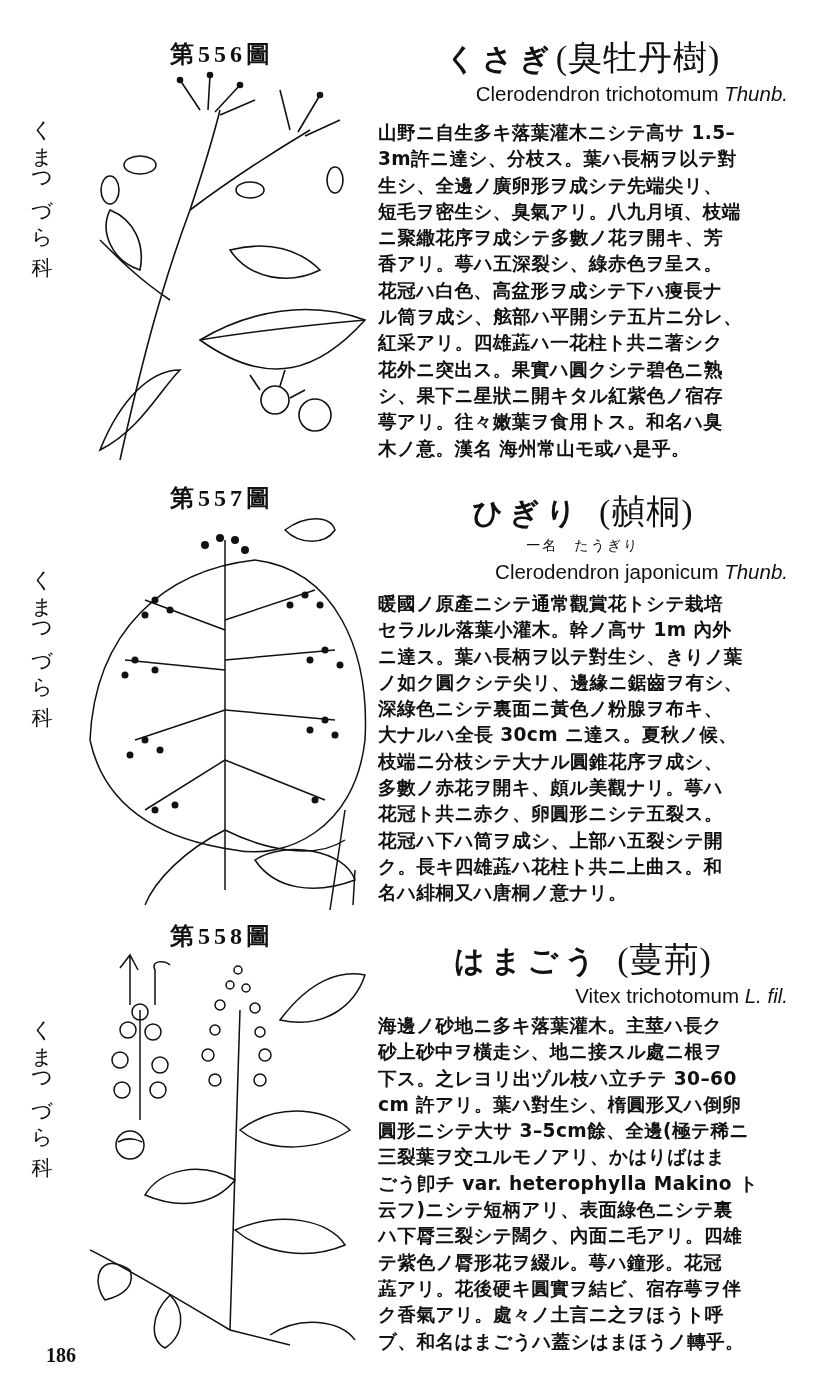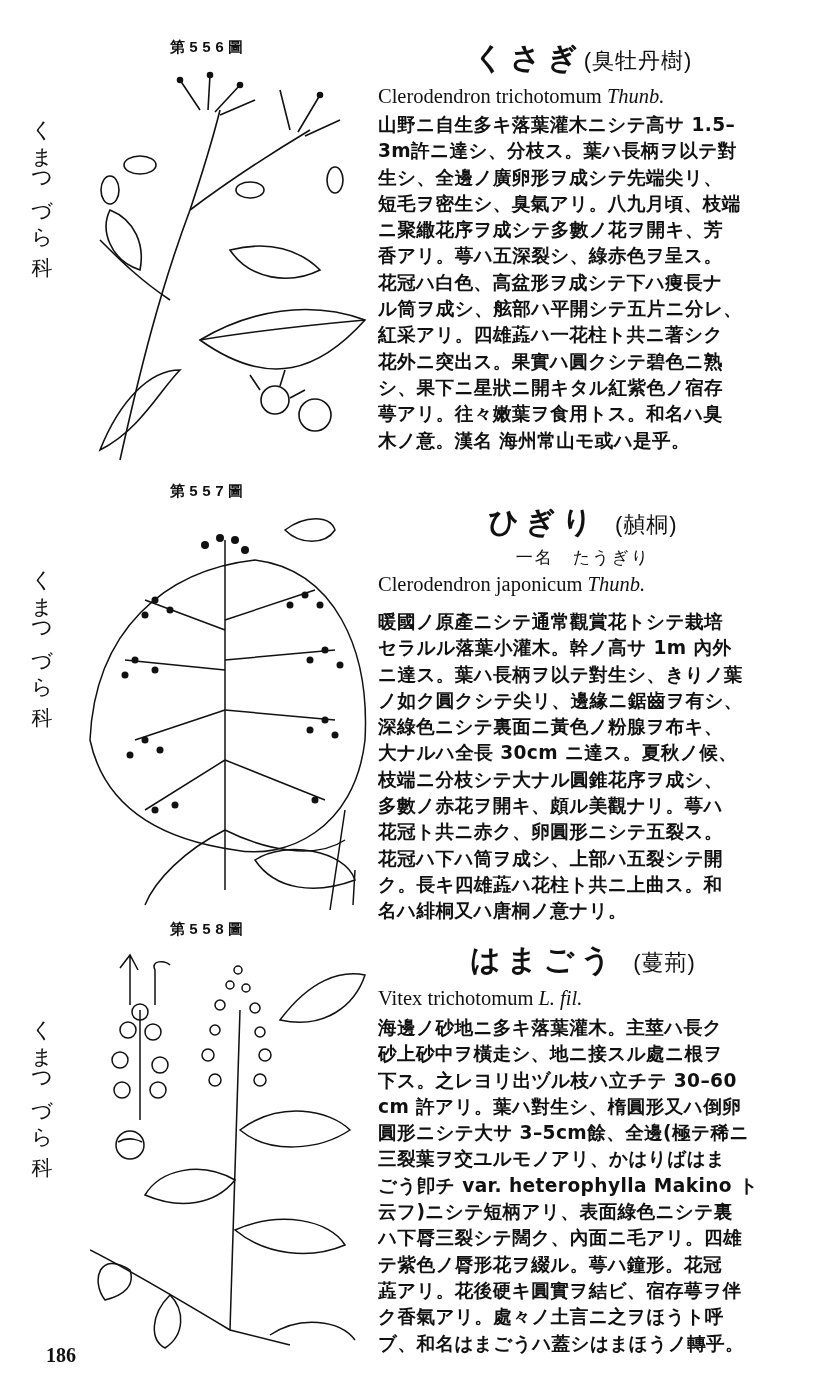--- a/index.html
+++ b/index.html
@@ -2,39 +2,39 @@
 <html><head>
   <meta charset="utf-8">
   <style>
     html, body { margin: 0; padding: 0; background: #ffffff; }
     body {
       width: 840px; height: 1400px; position: relative; overflow: hidden;
       color: #111; font-family: "DejaVu Serif", serif;
     }
     .entry { position: absolute; left: 0; width: 840px; }
     .fig-caption {
-      position: absolute; font-size: 15px; letter-spacing: 4px;
-      font-family: Liberation Mono, monospace; font-weight: bold;
+      position: absolute; font-size: 24px; letter-spacing: 4px;
+      font-family: Liberation Serif, serif; font-weight: bold;
     }
     .family-label {
       position: absolute; writing-mode: vertical-rl; font-size: 21px;
       letter-spacing: 3px; font-family: "DejaVu Sans", sans-serif;
     }
     .illustration { position: absolute; }
     .illustration svg { width: 100%; height: 100%; }
     .text-col { position: absolute; left: 378px; width: 410px; }
     .title {
       text-align: center; font-size: 30px; font-weight: bold; line-height: 40px;
       font-family: "DejaVu Sans", sans-serif; letter-spacing: 6px;
     }
-    .title .kanji { font-weight: normal; font-size: 22px; letter-spacing: 1px; font-family: Liberation Sans, sans-serif; }
-    .alias { text-align: center; font-size: 17px; line-height: 24px; letter-spacing: 2px; font-family: "DejaVu Serif", serif; }
+    .title .kanji { font-weight: normal; font-size: 34px; letter-spacing: 1px; font-family: Liberation Serif, serif; }
+    .alias { text-align: center; font-size: 14px; line-height: 24px; letter-spacing: 2px; font-family: "DejaVu Serif", serif; }
     .sci {
-      text-align: left; font-size: 20.5px; line-height: 30px;
-      font-family: Liberation Serif, serif; white-space: nowrap;
+      text-align: right; font-size: 20.5px; line-height: 30px;
+      font-family: Liberation Sans, sans-serif; white-space: nowrap;
     }
     .sci .auth { font-style: italic; }
     .body-text {
       font-size: 18.6px; line-height: 26.3px; font-weight: bold;
       font-family: "DejaVu Sans", sans-serif; letter-spacing: 0.4px;
       text-align: justify; white-space: nowrap;
     }
     .body-text div { overflow: hidden; }
     .page-number {
       position: absolute; left: 46px; top: 1344px; font-size: 20px;
@@ -73,21 +73,21 @@
     </svg>
   </div>
   <div class="text-col" style="top:38px;">
     <div class="title">
       <span>くさぎ</span><span class="kanji">(臭牡丹樹)</span>
     </div>
     <div class="sci">
       <span>Clerodendron trichotomum</span>
       <span class="auth">Thunb.</span>
     </div>
-    <div class="body-text" style="margin-top:1px;">
+    <div class="body-text" style="margin-top:11px;">
       <div>山野ニ自生多キ落葉灌木ニシテ高サ 1.5–</div>
       <div>3m許ニ達シ、分枝ス。葉ハ長柄ヲ以テ對</div>
       <div>生シ、全邊ノ廣卵形ヲ成シテ先端尖リ、</div>
       <div>短毛ヲ密生シ、臭氣アリ。八九月頃、枝端</div>
       <div>ニ聚繖花序ヲ成シテ多數ノ花ヲ開キ、芳</div>
       <div>香アリ。萼ハ五深裂シ、綠赤色ヲ呈ス。</div>
       <div>花冠ハ白色、高盆形ヲ成シテ下ハ痩長ナ</div>
       <div>ル筒ヲ成シ、舷部ハ平開シテ五片ニ分レ、</div>
       <div>紅采アリ。四雄蕋ハ一花柱ト共ニ著シク</div>
       <div>花外ニ突出ス。果實ハ圓クシテ碧色ニ熟</div>
@@ -133,31 +133,31 @@
         <circle cx="240" cy="210" r="3.5"></circle>
           <circle cx="225" cy="220" r="3.5"></circle>
           <circle cx="250" cy="225" r="3.5"></circle>
         <circle cx="70" cy="300" r="3.5"></circle>
           <circle cx="90" cy="295" r="3.5"></circle>
           <circle cx="230" cy="290" r="3.5"></circle>
       </g>
       <path d="M200 20 C220 5 245 5 250 20 C240 35 215 35 200 20 Z"></path>
     </svg>
   </div>
-  <div class="text-col" style="top:32px;">
+  <div class="text-col" style="top:22px;">
     <div class="title">
       <span>ひぎり</span>
       <span class="kanji">(赬桐)</span>
     </div>
     <div class="alias">一名　たうぎり</div>
     <div class="sci">
       <span>Clerodendron japonicum</span>
       <span class="auth">Thunb.</span>
     </div>
-    <div class="body-text" style="margin-top:10px;">
+    <div class="body-text" style="margin-top:4px;">
       <div>暖國ノ原產ニシテ通常觀賞花トシテ栽培</div>
       <div>セラルル落葉小灌木。幹ノ高サ 1m 內外</div>
       <div>ニ達ス。葉ハ長柄ヲ以テ對生シ、きりノ葉</div>
       <div>ノ如ク圓クシテ尖リ、邊緣ニ鋸齒ヲ有シ、</div>
       <div>深綠色ニシテ裏面ニ黃色ノ粉腺ヲ布キ、</div>
       <div>大ナルハ全長 30cm ニ達ス。夏秋ノ候、</div>
       <div>枝端ニ分枝シテ大ナル圓錐花序ヲ成シ、</div>
       <div>多數ノ赤花ヲ開キ、頗ル美觀ナリ。萼ハ</div>
       <div>花冠ト共ニ赤ク、卵圓形ニシテ五裂ス。</div>
       <div>花冠ハ下ハ筒ヲ成シ、上部ハ五裂シテ開</div>

